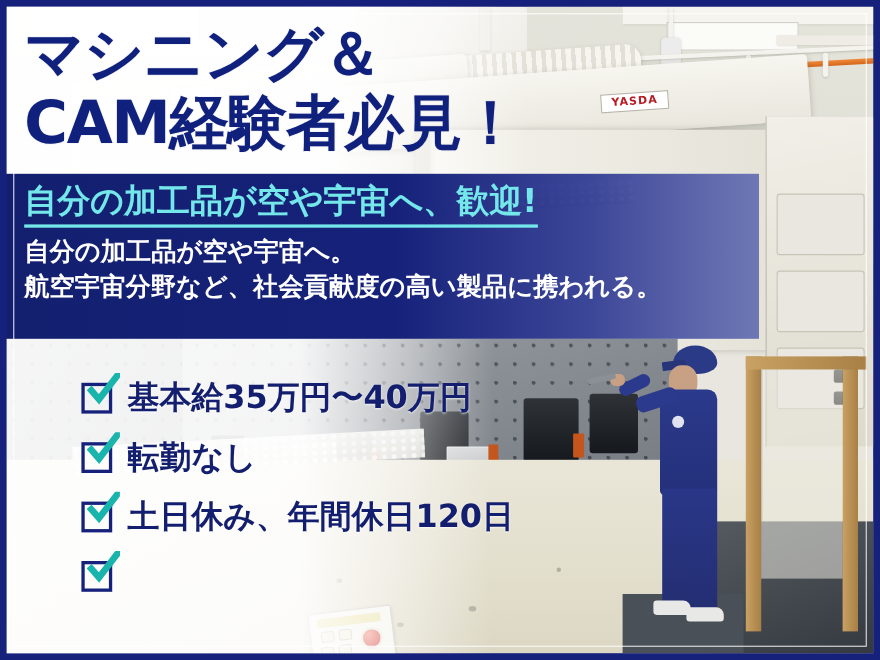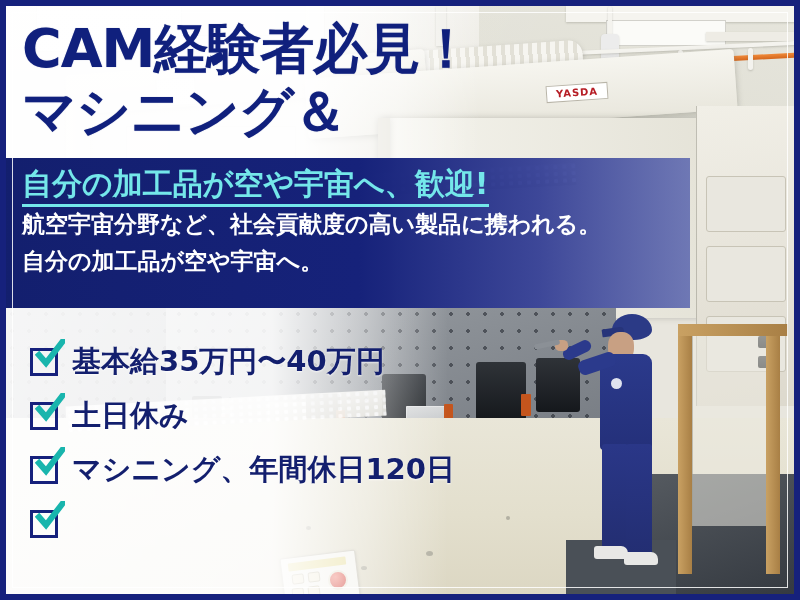--- a/index.html
+++ b/index.html
@@ -131,21 +131,21 @@
   .band-text { position:absolute; left:22px; top:166px; width:660px; z-index:6; }
   .band-head {
     color:#74e7ea; font-weight:bold; font-size:30px; line-height:1.22;
     border-bottom:3px solid #74e7ea; display:inline-block; padding-bottom:1px;
     white-space:nowrap;
   }
   .band-sub { color:#ffffff; font-weight:bold; font-size:23px; line-height:1.34;
     margin-top:7px; white-space:nowrap; }
 
   .checklist { position:absolute; left:30px; top:335px; z-index:6; }
-  .check-row { display:flex; align-items:center; height:54px; }
+  .check-row { display:flex; align-items:center; height:54px;margin-left:44px; }
   .cbox { position:relative; width:28px; height:28px; border:3px solid #16217c;
     background:transparent; flex:0 0 auto; margin-right:14px; }
   .cmark { position:absolute; left:2px; top:-12px; width:30px; height:30px; }
   .clabel { color:#131f6e; font-weight:bold; font-size:29px; white-space:nowrap;
     text-shadow:0 1px 2px rgba(255,255,255,.75); }
 </style>
 </head>
 <body>
 
 <div id="ad">
@@ -252,54 +252,54 @@
     <div class="panel-estop" style="left:322px;top:564px;width:20px;height:20px;"></div>
 
     <div class="haze"></div>
   </div>
 
   <div class="wash-top"></div>
   <div class="wash-bottom"></div>
   <div class="blue-band"></div>
 
   <div class="headline">
+    <div>マシニング＆</div>
     <div>CAM経験者必見！</div>
-    <div>マシニング＆</div>
   </div>
 
   <div class="band-text">
     <div class="band-head">自分の加工品が空や宇宙へ、歓迎!</div>
+    <div class="band-sub">自分の加工品が空や宇宙へ。</div>
     <div class="band-sub" style="margin-top:2px;">航空宇宙分野など、社会貢献度の高い製品に携われる。</div>
-    <div class="band-sub">自分の加工品が空や宇宙へ。</div>
   </div>
 
   <div class="checklist" id="checklist">
       <div class="check-row">
         <span class="cbox">
           <span class="cmark"><svg viewBox="0 0 30 30" width="30" height="30">
               <path d="M4 16 L11 24 L28 2" fill="none" stroke="#19b5ad" stroke-width="6" stroke-linecap="square" stroke-linejoin="miter"></path>
             </svg></span>
         </span>
         <span class="clabel">基本給35万円〜40万円</span>
       </div>
       <div class="check-row">
         <span class="cbox">
           <span class="cmark"><svg viewBox="0 0 30 30" width="30" height="30">
               <path d="M4 16 L11 24 L28 2" fill="none" stroke="#19b5ad" stroke-width="6" stroke-linecap="square" stroke-linejoin="miter"></path>
             </svg></span>
         </span>
-        <span class="clabel">土日休み</span>
+        <span class="clabel">転勤なし</span>
       </div>
       <div class="check-row">
         <span class="cbox">
           <span class="cmark"><svg viewBox="0 0 30 30" width="30" height="30">
               <path d="M4 16 L11 24 L28 2" fill="none" stroke="#19b5ad" stroke-width="6" stroke-linecap="square" stroke-linejoin="miter"></path>
             </svg></span>
         </span>
-        <span class="clabel">マシニング、年間休日120日</span>
+        <span class="clabel">土日休み、年間休日120日</span>
       </div>
       <div class="check-row">
         <span class="cbox">
           <span class="cmark"><svg viewBox="0 0 30 30" width="30" height="30">
               <path d="M4 16 L11 24 L28 2" fill="none" stroke="#19b5ad" stroke-width="6" stroke-linecap="square" stroke-linejoin="miter"></path>
             </svg></span>
         </span>
       </div>
     </div>
 

